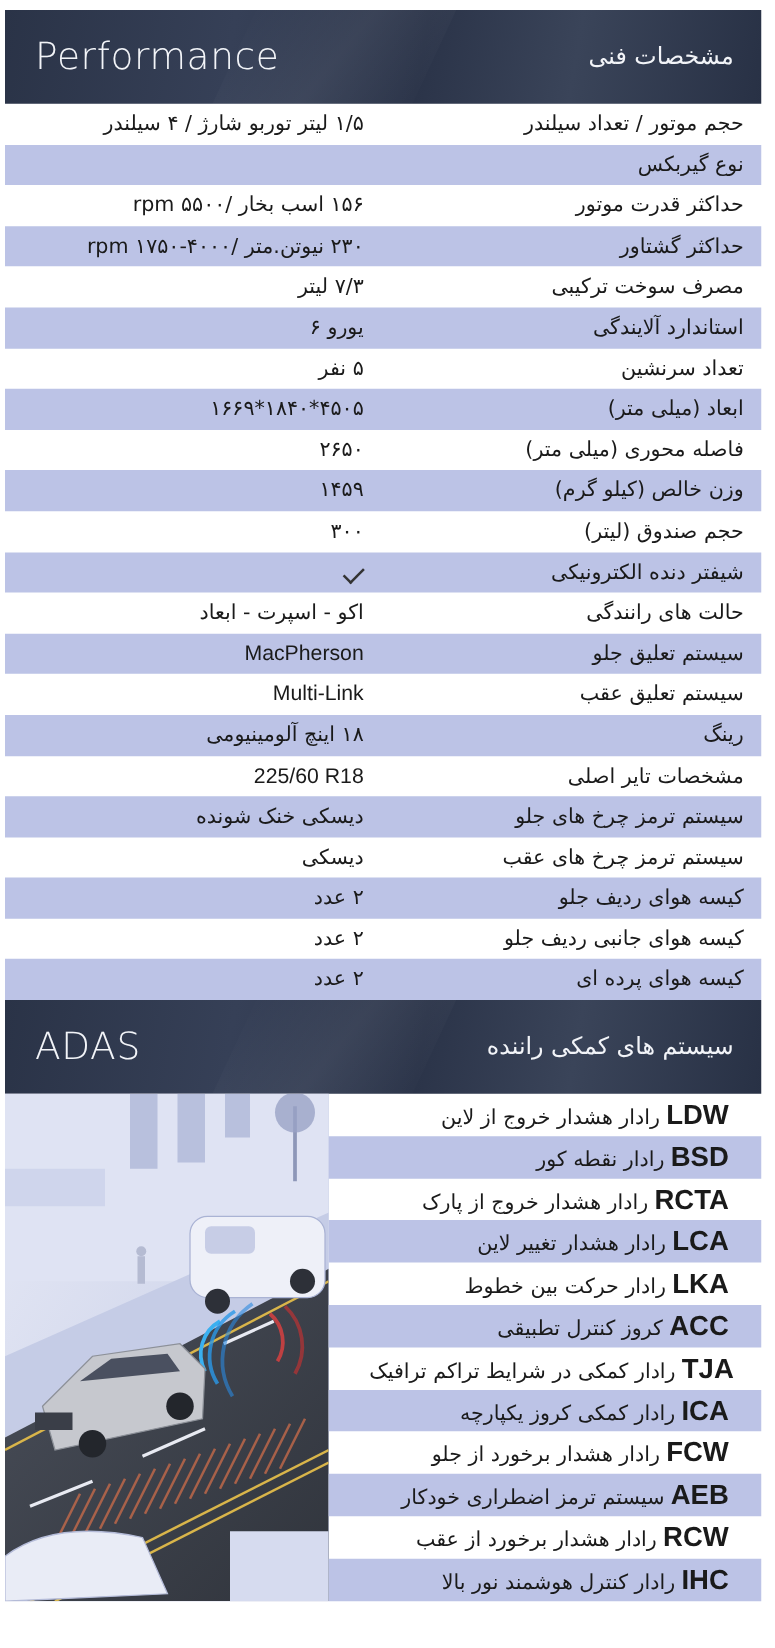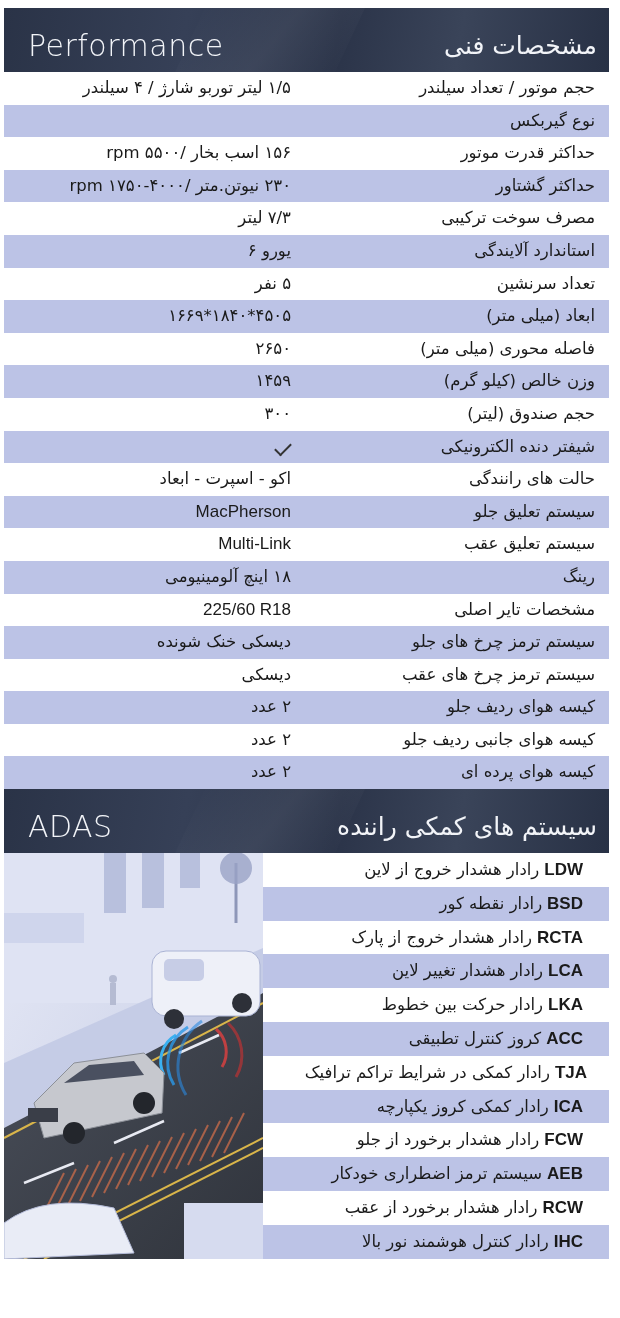--- a/index.html
+++ b/index.html
@@ -1,33 +1,33 @@
 <!DOCTYPE html>
 <html><head>
 <meta charset="utf-8">
 <style>
   html,body{margin:0;padding:0;background:#ffffff;}
   body{width:620px;height:1318px;position:relative;overflow:hidden;font-family:"DejaVu Sans","Liberation Sans",sans-serif;color:#1a1a1a;}
   .sheet{position:absolute;left:4px;top:8px;width:605px;}
-  .hdr{height:64px;position:relative;background:linear-gradient(100deg,#2a3347 0%,#364057 30%,#2b3449 55%,#3a4459 75%,#283145 100%);overflow:hidden;}
+  .hdr{height:75px;position:relative;background:linear-gradient(100deg,#2a3347 0%,#364057 30%,#2b3449 55%,#3a4459 75%,#283145 100%);overflow:hidden;}
   .hdr::before{content:"";position:absolute;left:180px;top:-20px;width:160px;height:130px;background:linear-gradient(110deg,rgba(255,255,255,0) 0%,rgba(255,255,255,0.06) 50%,rgba(255,255,255,0) 100%);transform:skewX(-25deg);}
   .hdr .en{position:absolute;left:24px;top:0;line-height:75px;font-family:"DejaVu Sans",sans-serif;font-size:30px;color:#f2f4f8;font-weight:300;letter-spacing:0.5px;}
-  .hdr .fa{position:absolute;right:12px;top:0;line-height:75px;font-size:25px;color:#f2f4f8;direction:rtl;}
+  .hdr .fa{position:absolute;right:22px;top:0;line-height:75px;font-size:19px;color:#f2f4f8;direction:rtl;}
   .spec{margin:0;padding:0;list-style:none;}
   .spec li{height:32.6px;position:relative;direction:rtl;font-size:16.5px;}
   .spec li:nth-child(even){background:#bcc3e6;}
   .spec li .lbl{position:absolute;right:14px;top:0;line-height:32px;white-space:nowrap;}
   .spec li .val{position:absolute;right:318px;top:0;line-height:32px;white-space:nowrap;}
   .check{display:inline-block;width:14px;height:7px;border-left:2.2px solid #333;border-bottom:2.2px solid #333;transform:rotate(-45deg);margin-top:9px;}
   .adas{position:relative;height:406px;}
   .adas .photo{position:absolute;left:0;top:0;width:259px;height:406px;overflow:hidden;background:#c9cfe6;}
   .adas ul{position:absolute;left:259px;right:0;top:0;margin:0;padding:0;list-style:none;}
   .adas li{height:33.8px;line-height:33.8px;direction:rtl;padding-right:26px;font-size:16.5px;white-space:nowrap;}
   .adas li:nth-child(even){background:#bcc3e6;}
-  .adas li b{font-family:"Liberation Sans",sans-serif;font-weight:700;font-size:17px;margin-left:5px;text-align:right;}
+  .adas li b{font-family:"Liberation Sans",sans-serif;font-weight:700;font-size:22px;margin-left:5px;text-align:right;}
 </style>
 </head>
 <body>
 
 <div class="sheet">
 
   <div class="hdr">
     <div class="en">Performance</div>
     <div class="fa">مشخصات فنی</div>
   </div>

